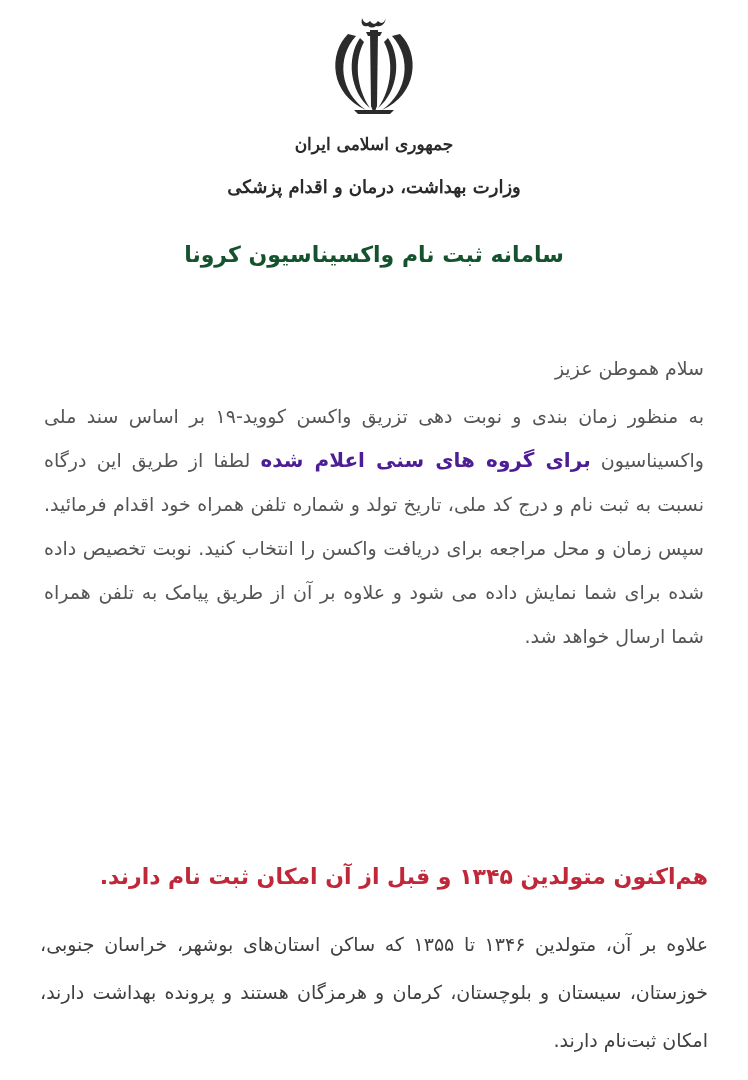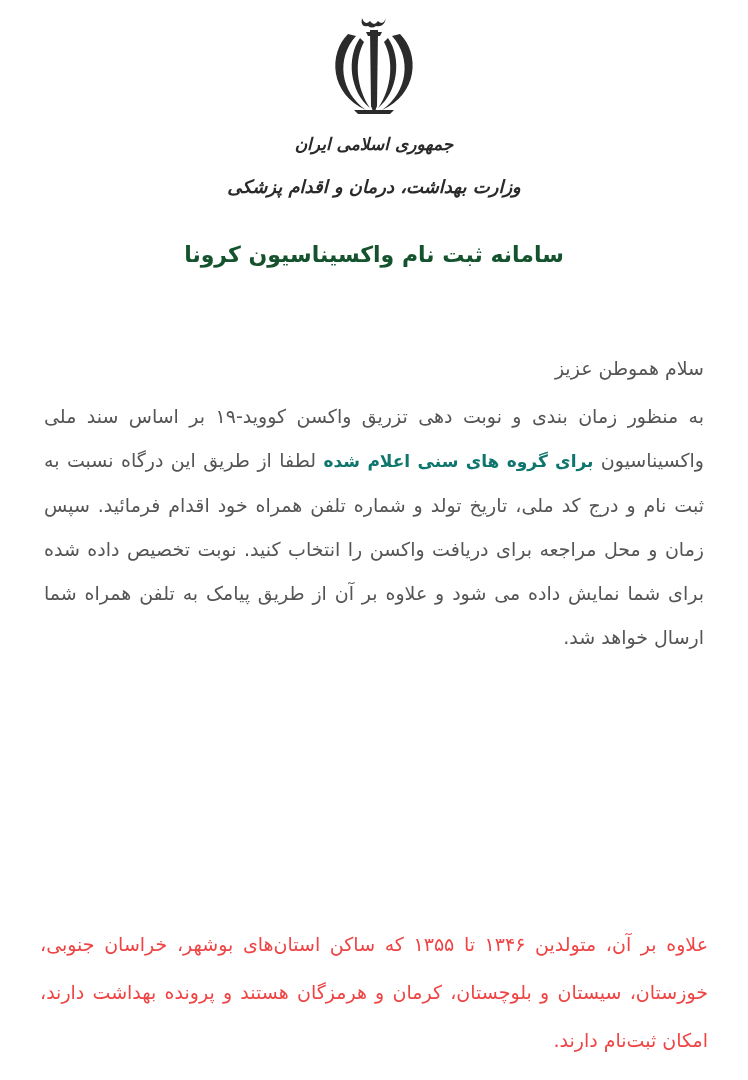--- a/index.html
+++ b/index.html
@@ -30,21 +30,20 @@
       justify-content: center;
     }
     .emblem-wrap svg { display: block; }
     .gov-line {
       position: absolute;
       width: 748px;
       left: 0;
       text-align: center;
       direction: rtl;
       font-family: "DejaVu Serif", serif;
-      font-style: italic;
       font-weight: bold;
       color: #2a2a2a;
     }
     .gov-line.l1 { top: 134px; font-size: 17px; }
     .gov-line.l2 { top: 176px; font-size: 18px; }
     .title {
       position: absolute;
       left: 0;
       top: 242px;
       width: 748px;
@@ -59,42 +58,42 @@
       left: 40px;
       top: 342px;
       width: 668px;
       direction: rtl;
       text-align: justify;
       font-size: 19px;
       line-height: 44px;
       color: #555555;
     }
     .content p { margin: 4px; }
-    .content b { color: #0f766e; font-size: 17px; }
+    .content b { color: #4c1d95; font-size: 20px; }
     .notice {
       position: absolute;
       left: 40px;
       top: 864px;
       width: 668px;
       direction: rtl;
       text-align: right;
       font-size: 22px;
       font-weight: bold;
       color: #c0283a;
     }
     .extra {
       position: absolute;
       left: 40px;
       top: 920px;
       width: 668px;
       direction: rtl;
       text-align: justify;
       font-size: 19px;
       line-height: 48px;
-      color: #ef4444;
+      color: #404040;
     }
     .extra p { margin: 0; }
   </style>
 </head>
 <body>
 
 <div class="page">
 
   <div class="emblem-wrap">
     <svg width="96" height="110" viewBox="0 0 96 110">
@@ -121,18 +120,19 @@
   <div class="gov-line l1">جمهوری اسلامی ایران</div>
   <div class="gov-line l2">وزارت بهداشت، درمان و اقدام پزشکی</div>
 
   <h1 class="title" style="margin:0;">سامانه ثبت نام واکسیناسیون کرونا</h1>
 
   <div class="content">
     <p>سلام هموطن عزیز</p>
     <p><span>به منظور زمان بندی و نوبت دهی تزریق واکسن کووید-۱۹ بر اساس سند ملی واکسیناسیون </span><b>برای گروه های سنی اعلام شده</b><span> لطفا از طریق این درگاه نسبت به ثبت نام و درج کد ملی، تاریخ تولد و شماره تلفن همراه خود اقدام فرمائید. سپس زمان و محل مراجعه برای دریافت واکسن را انتخاب کنید. نوبت تخصیص داده شده برای شما نمایش داده می شود و علاوه بر آن از طریق پیامک به تلفن همراه شما ارسال خواهد شد.</span></p>
   </div>
 
+  <div class="notice">هم‌اکنون متولدین ۱۳۴۵ و قبل از آن امکان ثبت نام دارند.</div>
 
   <div class="extra">
     <p>علاوه بر آن، متولدین ۱۳۴۶ تا ۱۳۵۵ که ساکن استان‌های بوشهر، خراسان جنوبی، خوزستان، سیستان و بلوچستان، کرمان و هرمزگان هستند و پرونده بهداشت دارند، امکان ثبت‌نام دارند.</p>
   </div>
 
 </div>
 
 </body></html>

